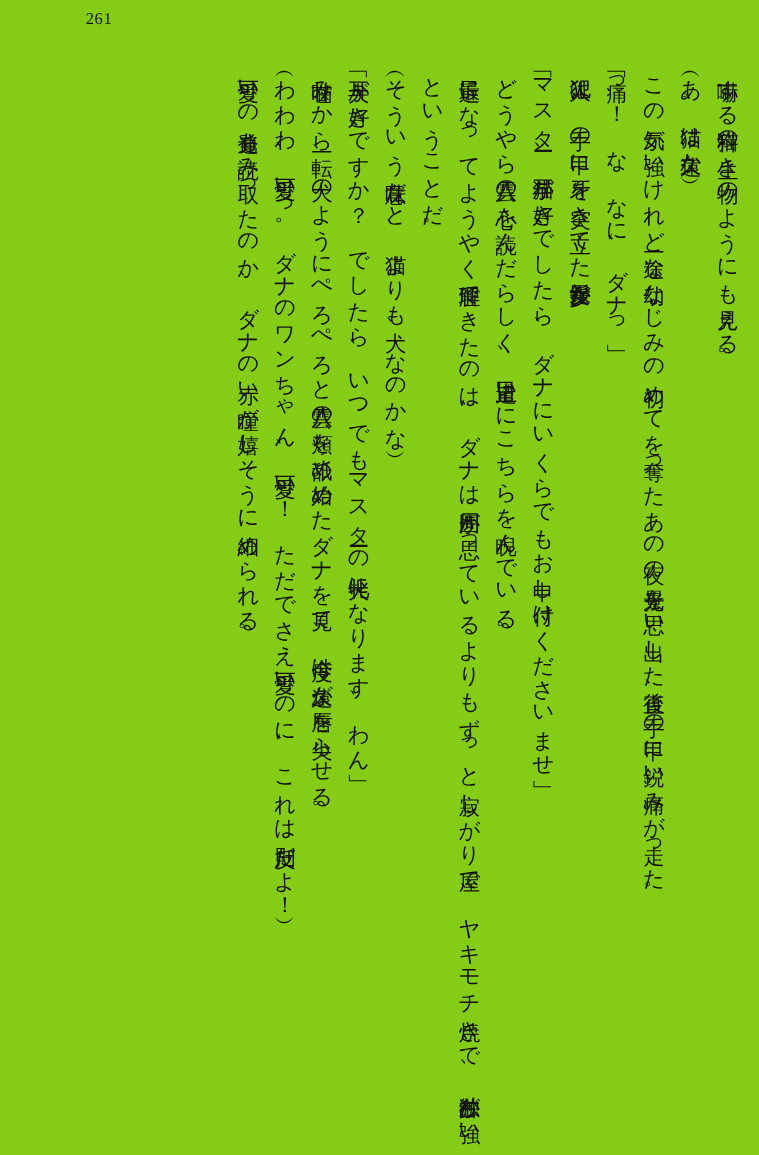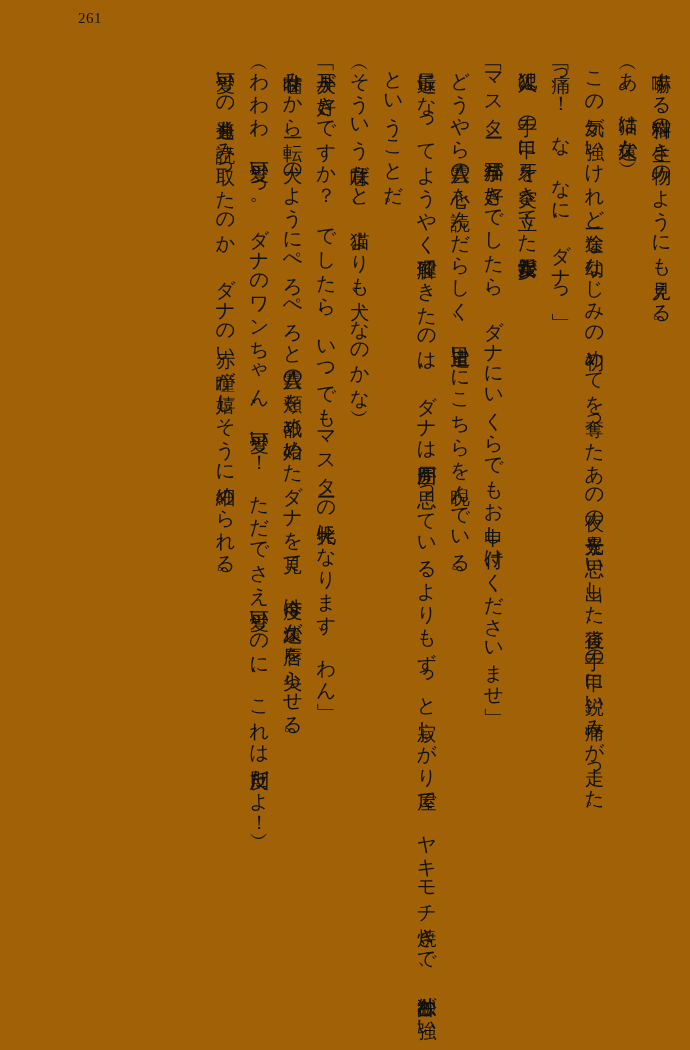--- a/index.html
+++ b/index.html
@@ -11,21 +11,21 @@
     width: 690px;
     height: 1050px;
     font-family: "Liberation Serif", "DejaVu Serif", serif;
     color: #1a1a1a;
     overflow: hidden;
     position: relative;
   }
   .page {
     position: absolute;
     inset: 0;
-    background: #a16207;
+    background: #84cc16;
     padding-left: 36px;
   }
   .page-number {
     position: absolute;
     top: 10px;
     left: 78px;
     font-size: 15px;
     font-family: "Liberation Serif", "DejaVu Serif", serif;
     color: #141414;
     letter-spacing: 0.5px;

